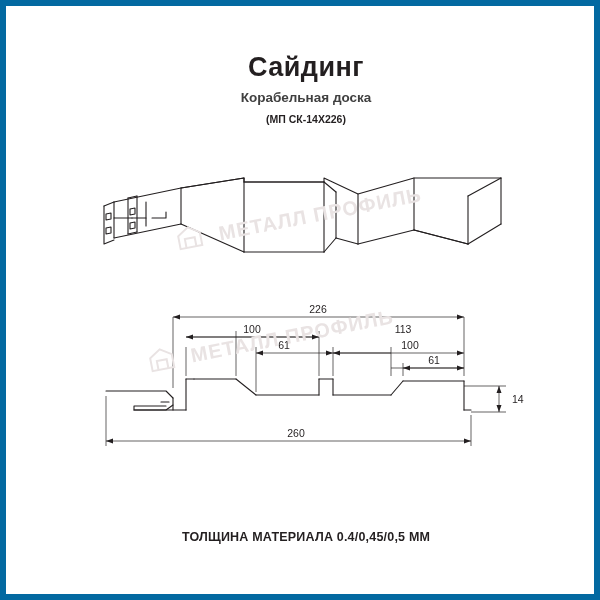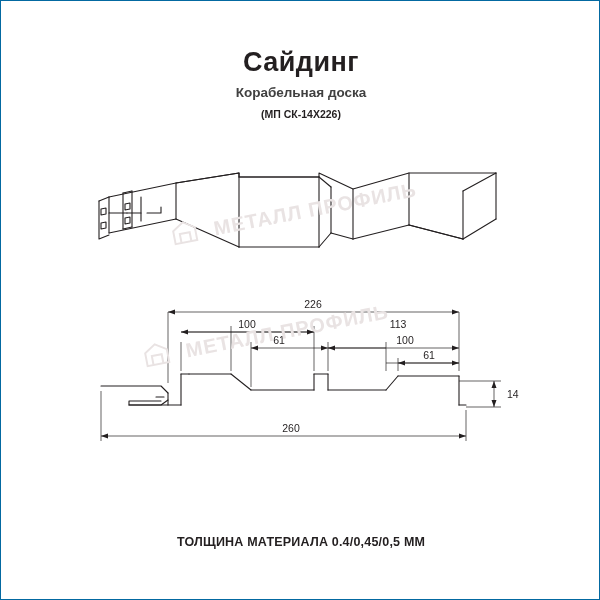--- a/index.html
+++ b/index.html
@@ -12,21 +12,21 @@
     height: 600px;
     font-family: "Liberation Sans", sans-serif;
     color: #231f20;
     position: relative;
     overflow: hidden;
   }
   .page {
     position: relative;
     width: 600px;
     height: 600px;
-    border: 1px solid #0369a1;
+    border: 6px solid #0369a1;
     box-sizing: border-box;
   }
   .titles {
     position: absolute;
     left: 0;
     top: 46px;
     width: 600px;
     text-align: center;
   }
   .title-main {

